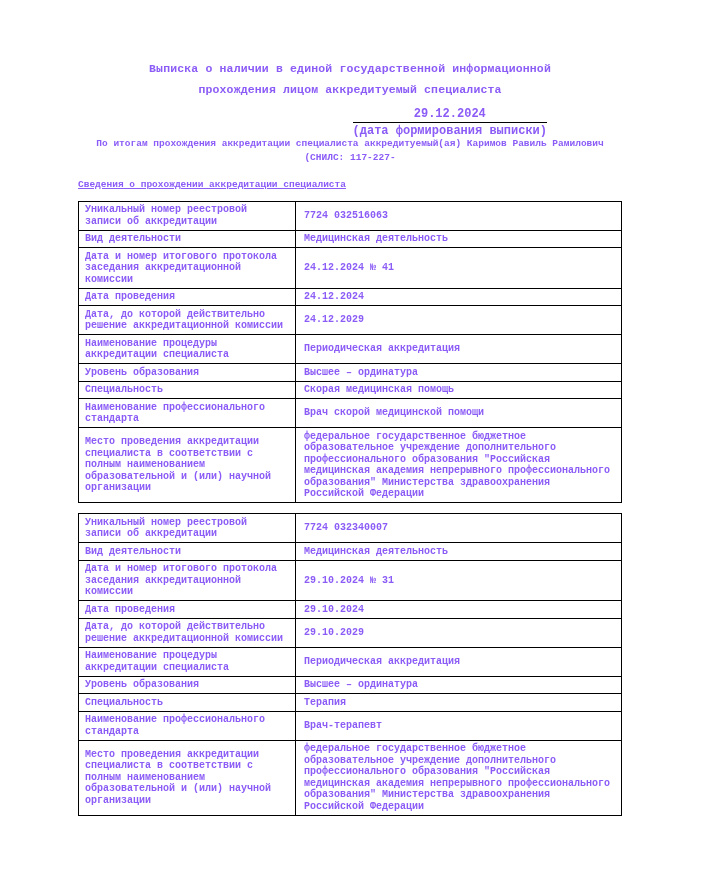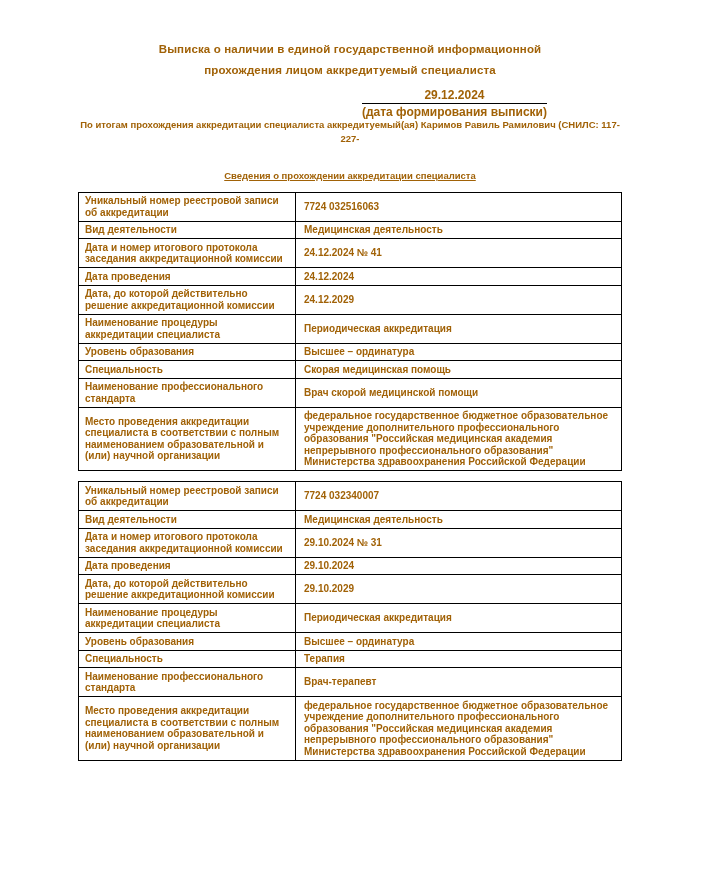--- a/index.html
+++ b/index.html
@@ -2,24 +2,24 @@
 <html lang="ru"><head>
 <meta charset="utf-8">
 <style>
   html, body { margin: 0; padding: 0; background: #ffffff; }
   .page {
     position: relative;
     width: 701px;
     height: 881px;
     box-sizing: border-box;
     background: #ffffff;
-    padding: 39px 79px 0 78px;
-    font-family: Liberation Sans, sans-serif;
+    padding: 58px 79px 0 78px;
+    font-family: Liberation Mono, monospace;
     font-weight: bold;
-    color: #a16207;
+    color: #8b5cf6;
     overflow: hidden;
   }
   .doc-title {
     text-align: center;
     font-size: 11.5px;
     line-height: 21px;
     letter-spacing: 0.15px;
   }
   .date-block {
     width: fit-content;
@@ -32,22 +32,21 @@
     padding: 0 6px 2px 6px;
     border-bottom: 1.5px solid #000000;
   }
   .date-caption { padding-top: 1.5px; }
   .summary {
     text-align: center;
     font-size: 9.5px;
     line-height: 14.5px;
   }
   .section-heading {
-    margin-top: 23px;
-    text-align: center;
+    margin-top: 13px;
     font-size: 9.5px;
     text-decoration: underline;
   }
   .registry-heading {
     margin-top: 9px;
     text-align: center;
     font-size: 12px;
   }
   table.acc-table {
     width: 544px;

